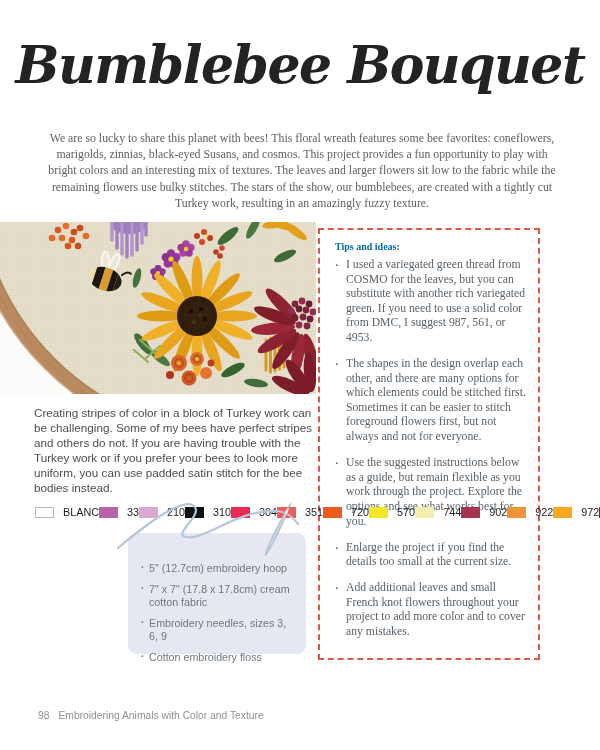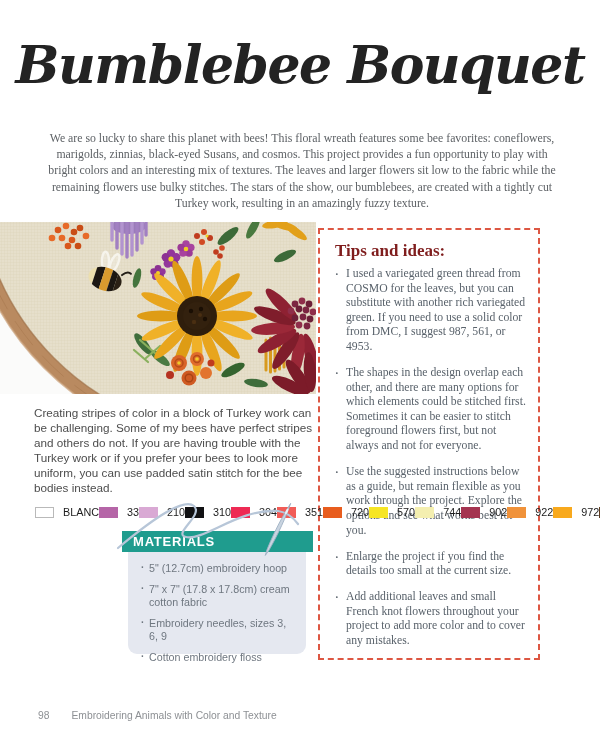--- a/index.html
+++ b/index.html
@@ -10,21 +10,21 @@
          font-family:"DejaVu Serif",serif;font-style:italic;font-weight:700;
          font-size:52px;letter-spacing:-1.5px;color:#232323;line-height:1.35;}
 
   .intro{position:absolute;left:48px;top:130px;width:508px;margin:0;
          font-size:11.8px;line-height:16.2px;color:#5d6165;text-align:center;}
 
   .photo{position:absolute;left:0;top:222px;width:316px;height:172px;}
 
   .tips{position:absolute;left:318px;top:228px;width:222px;height:432px;box-sizing:border-box;
         border:2px dashed #dd5743;padding:11px 11px 8px 15px;background:#ffffff;}
-  .tips-title{margin:0 0 6px 0;font-weight:700;font-size:17px;color:#7f1d1d;}
+  .tips-title{margin:0 0 6px 0;font-weight:700;font-size:10px;color:#0369a1;}
   .tips ul{list-style:none;margin:0;padding:0;display:flex;flex-direction:column;gap:11.5px;}
   .tips li{display:flex;font-size:11.7px;line-height:14.6px;color:#59626b;}
   .dot{flex:0 0 11px;font-weight:700;font-size:11px;}
 
   .caption{position:absolute;left:30px;top:401px;width:284px;margin:4px;
            font-family:"Liberation Sans",sans-serif;font-size:11.7px;line-height:15px;color:#4d4d4d;}
 
   .threads{position:absolute;left:35px;top:506px;display:flex;flex-direction:row;}
   .thread-row{display:flex;align-items:center;height:12.9px;}
   .swatch{width:19px;height:10.5px;margin-right:9px;flex:0 0 19px;}
@@ -37,21 +37,21 @@
         letter-spacing:0.8px;color:#ffffff;background:#1f9c8e;}
   .materials-box{position:absolute;left:128px;top:533px;width:178px;height:121px;z-index:1;
         box-sizing:border-box;border-radius:9px;padding:29px 8px 0 13px;background:#e5e8f0;}
   .materials-box ul{list-style:none;margin:0;padding:0;display:flex;flex-direction:column;gap:9px;}
   .materials-box li{display:flex;font-family:"Liberation Sans",sans-serif;
         font-size:10.7px;line-height:12.4px;color:#6f7780;}
   .materials-box .dot{flex:0 0 8px;font-size:10px;}
 
   .needle-svg{position:absolute;left:112px;top:494px;z-index:3;pointer-events:none;}
 
-  .footer{position:absolute;left:38px;top:710px;display:flex;gap:22px;
+  .footer{position:absolute;left:38px;top:710px;display:flex;gap:9px;
           font-family:"Liberation Sans",sans-serif;font-size:10.3px;color:#8d9094;}
 </style>
 </head>
 <body>
 
 <div class="page">
 
   <h1 class="title">Bumblebee Bouquet</h1>
 
   <p class="intro">We are so lucky to share this planet with bees! This floral wreath features some bee favorites: coneflowers, marigolds, zinnias, black-eyed Susans, and cosmos. This project provides a fun opportunity to play with bright colors and an interesting mix of textures. The leaves and larger flowers sit low to the fabric while the remaining flowers use bulky stitches. The stars of the show, our bumblebees, are created with a tightly cut Turkey work, resulting in an amazingly fuzzy texture.</p>
@@ -344,23 +344,20 @@
     </div>
 
   <svg class="needle-svg" width="212" height="78" viewBox="0 0 212 78">
     <path d="M6,54 C30,34 70,2 82,12 C92,21 60,40 74,43 C92,47 128,14 166,17 C174,18 180,22 186,30" fill="none" stroke="#b7c6d8" stroke-width="2.2" stroke-linecap="round"></path>
     <g transform="translate(176,8) rotate(26)">
       <path d="M3,0 C4.6,14 5.4,32 4,52 L3,58 L2,52 C0.6,32 1.4,14 3,0 Z" fill="#c9d4e0" stroke="#9eb0c4" stroke-width="0.8"></path>
       <ellipse cx="3" cy="9" rx="1.1" ry="3.2" fill="#eef2f6"></ellipse>
     </g>
   </svg>
 
-  <div class="materials-banner" style="background: rgb(31, 156, 142);">
-    <span>MATERIALS</span>
-  </div>
   <div class="materials-box" style="background: rgb(229, 232, 240);">
     <ul>
         <li>
           <span class="dot">·</span>
           <span>5" (12.7cm) embroidery hoop</span>
         </li>
         <li>
           <span class="dot">·</span>
           <span>7" x 7" (17.8 x 17.8cm) cream cotton fabric</span>
         </li>

